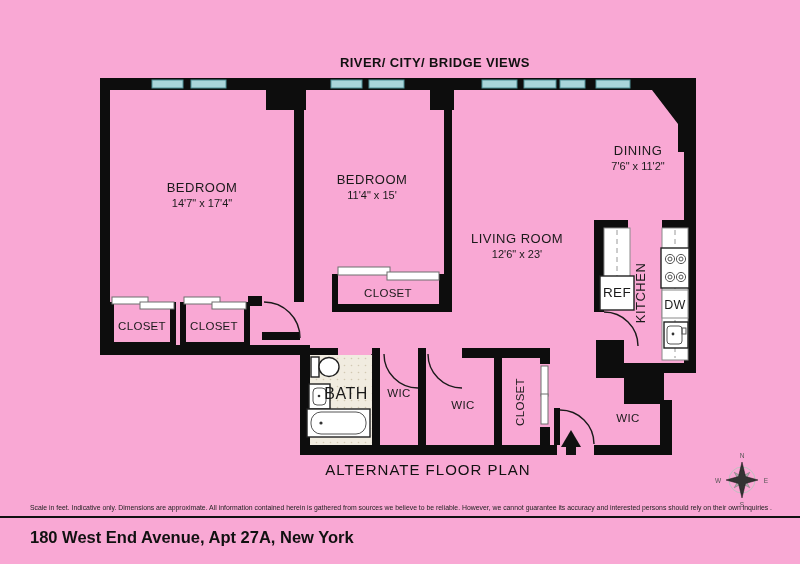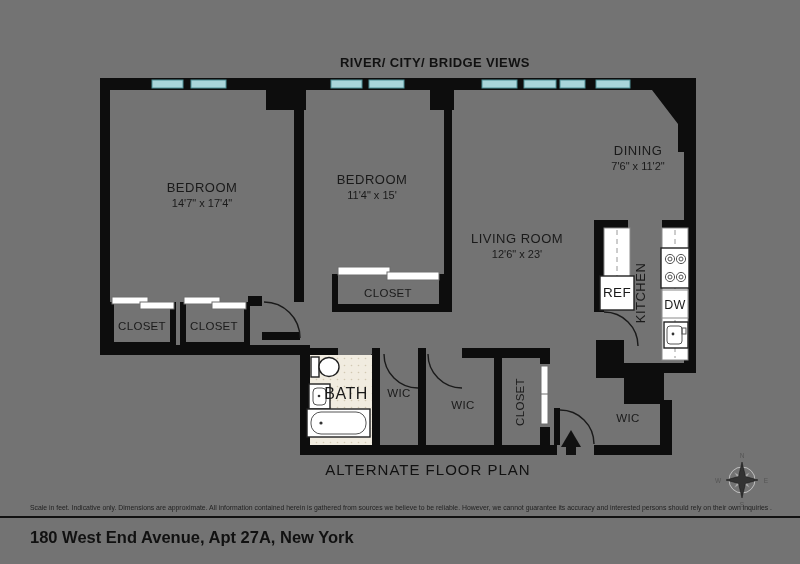--- a/index.html
+++ b/index.html
@@ -1,16 +1,16 @@
 <!DOCTYPE html>
 <html><head>
 <meta charset="utf-8">
 <style>
   html,body{margin:0;padding:0;background:#fff;}
-  .page{position:relative;width:800px;height:564px;background:#737373;overflow:hidden;
+  .page{position:relative;width:800px;height:564px;background:#f9a8d4;overflow:hidden;
         font-family:"Liberation Sans",sans-serif;}
   svg{display:block;}
   .wall{fill:#0d0d0d;}
   .door-arc{fill:none;stroke:#1a1a1a;stroke-width:1.4;}
   .slider{fill:#ffffff;stroke:#6e6e6e;stroke-width:1;}
   .fixture{fill:#ffffff;stroke:#222222;stroke-width:1.4;}
   .fixture-light{fill:none;stroke:#555555;stroke-width:1;}
   .counter{fill:#ffffff;stroke:#8a8a8a;stroke-width:1;}
   .dash{stroke:#9a9a9a;stroke-width:1;stroke-dasharray:5 4;fill:none;}
   .window{stroke:#4e8f96;stroke-width:1;}

